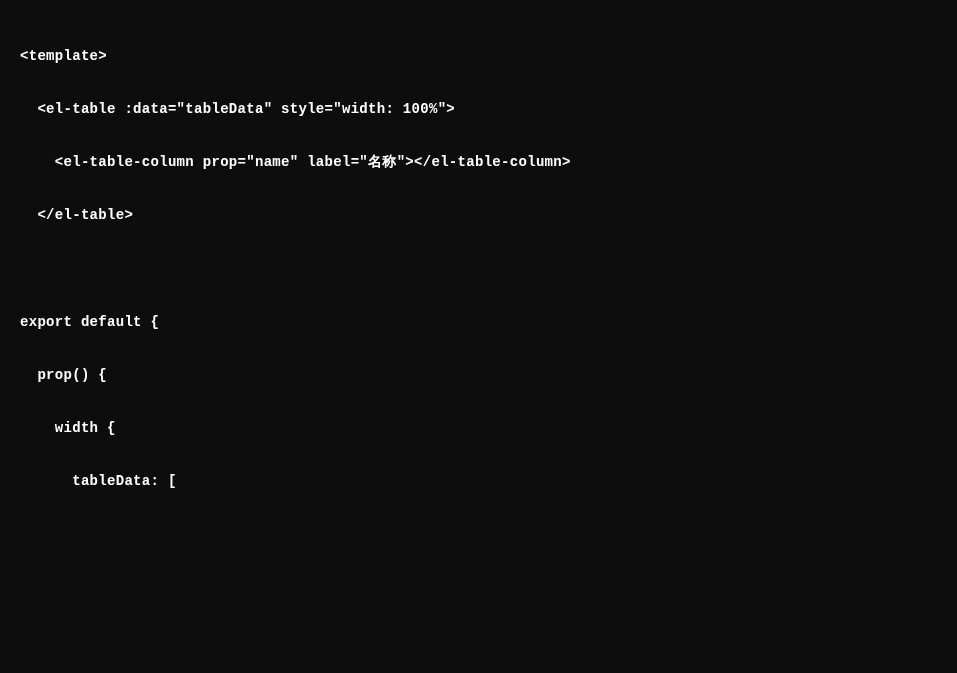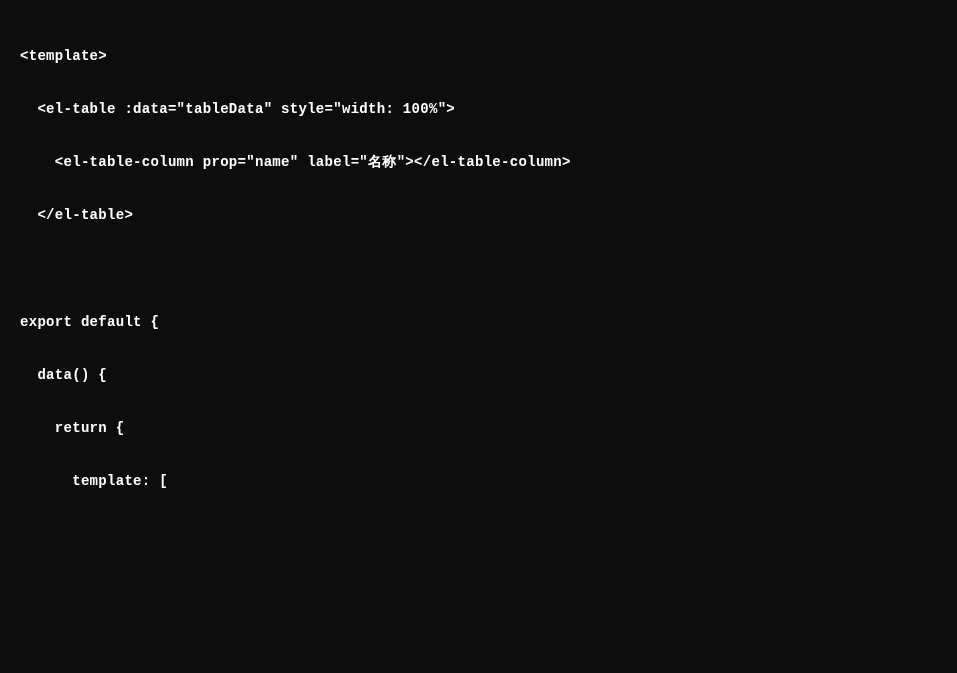--- a/index.html
+++ b/index.html
@@ -32,23 +32,23 @@
 </head>
 <body>
 
 <div class="code-block">
 <span class="line">&lt;template&gt;</span>
 <span class="line">  &lt;el-table :data="tableData" style="width: 100%"&gt;</span>
 <span class="line">    &lt;el-table-column prop="name" label="名称"&gt;&lt;/el-table-column&gt;</span>
 <span class="line">  &lt;/el-table&gt;</span>
 <span class="line"></span>
 <span class="line">export default {</span>
-<span class="line">  data() {</span>
-<span class="line">    return {</span>
-<span class="line">      template: [</span>
+<span class="line">  prop() {</span>
+<span class="line">    width {</span>
+<span class="line">      tableData: [</span>
 
 
 
 
 
 
 
 
 </div>
 

